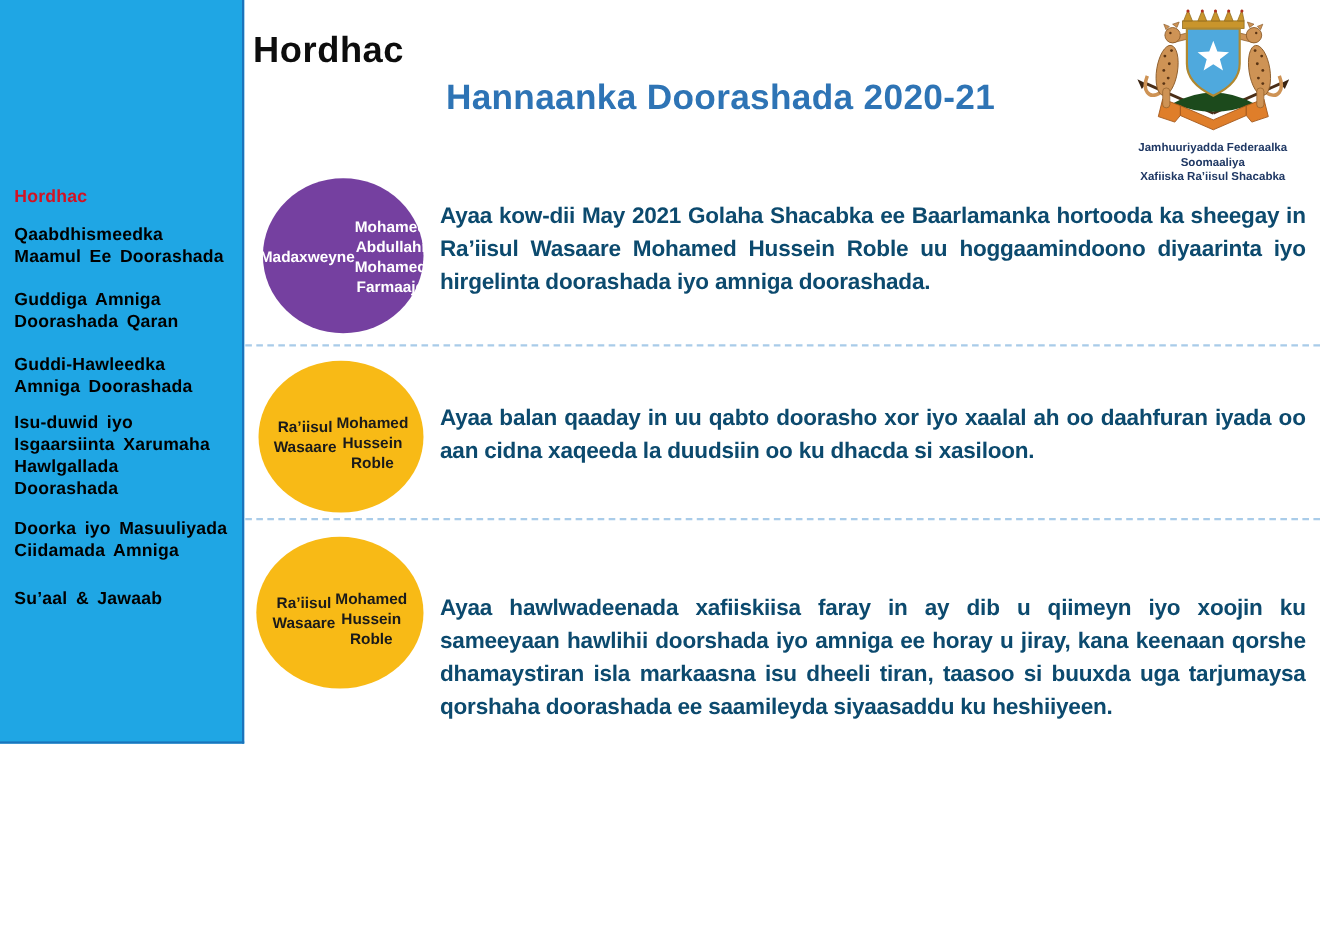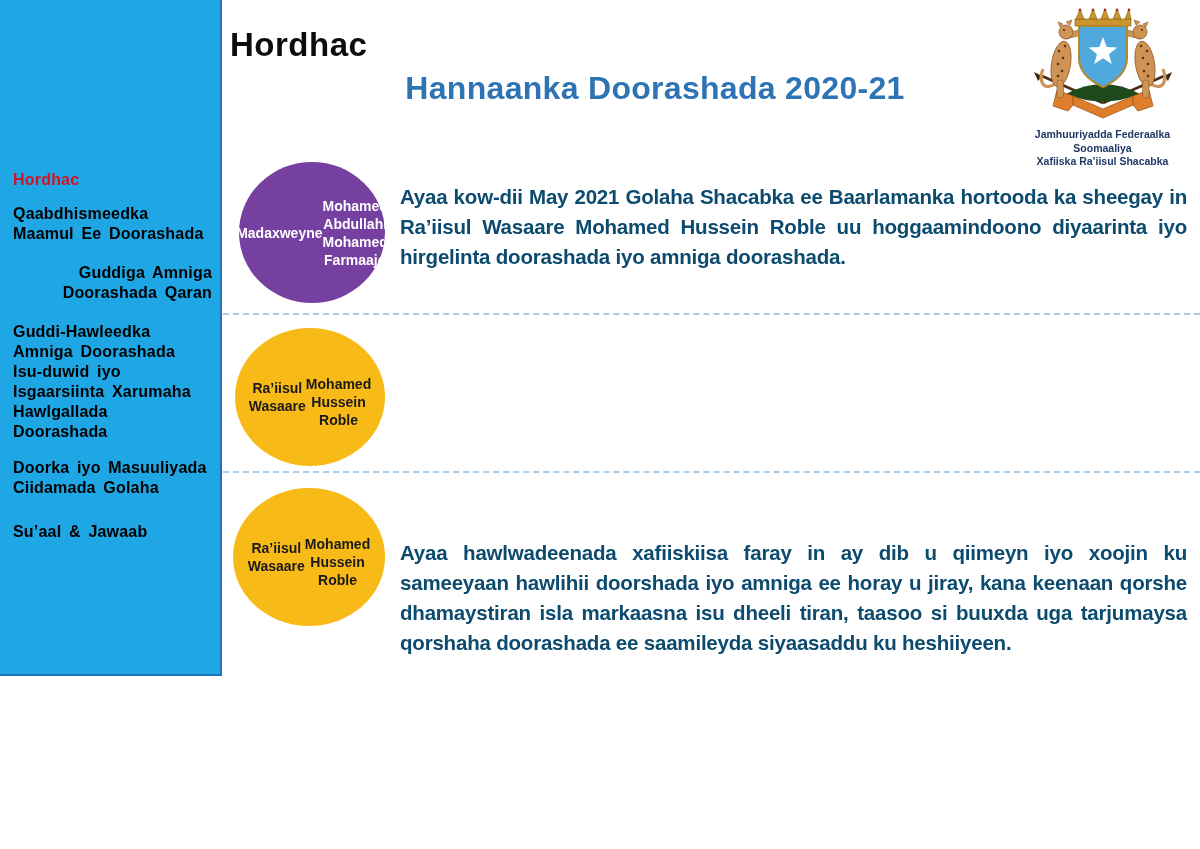--- a/index.html
+++ b/index.html
@@ -26,22 +26,22 @@
     font-size: 16px;
     font-weight: bold;
     line-height: 20px;
     letter-spacing: 0.2px;
     word-spacing: 3px;
     white-space: pre-line;
     cursor: pointer;
   }
   .nav-item:nth-child(1) { margin-bottom: 14px; }
   .nav-item:nth-child(2) { margin-bottom: 19px; }
-  .nav-item:nth-child(3) { margin-bottom: 19px; text-align: right; }
-  .nav-item:nth-child(4) { }
+  .nav-item:nth-child(3) { margin-bottom: 19px; }
+  .nav-item:nth-child(4) { margin-bottom: 13px; }
   .nav-item:nth-child(5) { margin-bottom: 16px;  }
   .nav-item:nth-child(6) { margin-bottom: 24px; }
 
   
   .title {
     position: absolute;
     left: 230px; top: 26px;
     font-size: 33px;
     font-weight: bold;
     letter-spacing: 0.5px;
@@ -127,21 +127,21 @@
 Maamul Ee Doorashada</div>
     <div class="nav-item">Guddiga Amniga
 Doorashada Qaran</div>
     <div class="nav-item">Guddi-Hawleedka
 Amniga Doorashada</div>
     <div class="nav-item">Isu-duwid iyo
 Isgaarsiinta Xarumaha
 Hawlgallada
 Doorashada</div>
     <div class="nav-item">Doorka iyo Masuuliyada
-Ciidamada Golaha</div>
+Ciidamada Amniga</div>
     <div class="nav-item">Su’aal &amp; Jawaab</div>
   </aside>
 
   <h1 class="title" style="color: rgb(13, 13, 13);">Hordhac</h1>
   <div class="subtitle" style="color: rgb(46, 116, 181);">Hannaanka Doorashada 2020-21</div>
 
   <div class="logo">
     <svg width="150" height="118" viewBox="0 0 150 118">
       <defs>
         <g id="leopard">
@@ -219,20 +219,21 @@
   </div>
   <p class="para p0">Ayaa kow-dii May 2021 Golaha Shacabka ee Baarlamanka hortooda ka sheegay in Ra’iisul Wasaare Mohamed Hussein Roble uu hoggaamindoono diyaarinta iyo hirgelinta doorashada iyo amniga doorashada.</p>
 
   <div class="circle c1" style="background: rgb(248, 186, 22); color: rgb(26, 26, 26);">
     <div class="circle-title">Ra’iisul
 Wasaare</div>
     <div class="circle-name">Mohamed
 Hussein
 Roble</div>
   </div>
+  <p class="para p1">Ayaa balan qaaday in uu qabto doorasho xor iyo xaalal ah oo daahfuran iyada oo aan cidna xaqeeda la duudsiin oo ku dhacda si xasiloon.</p>
 
   <div class="circle c2" style="background: rgb(248, 186, 22); color: rgb(26, 26, 26);">
     <div class="circle-title">Ra’iisul
 Wasaare</div>
     <div class="circle-name">Mohamed
 Hussein
 Roble</div>
   </div>
   <p class="para p2">Ayaa hawlwadeenada xafiiskiisa faray in ay dib u qiimeyn iyo xoojin ku sameeyaan hawlihii doorshada iyo amniga ee horay u jiray, kana keenaan qorshe dhamaystiran isla markaasna isu dheeli tiran, taasoo si buuxda uga tarjumaysa qorshaha doorashada ee saamileyda siyaasaddu ku heshiiyeen.</p>
 

